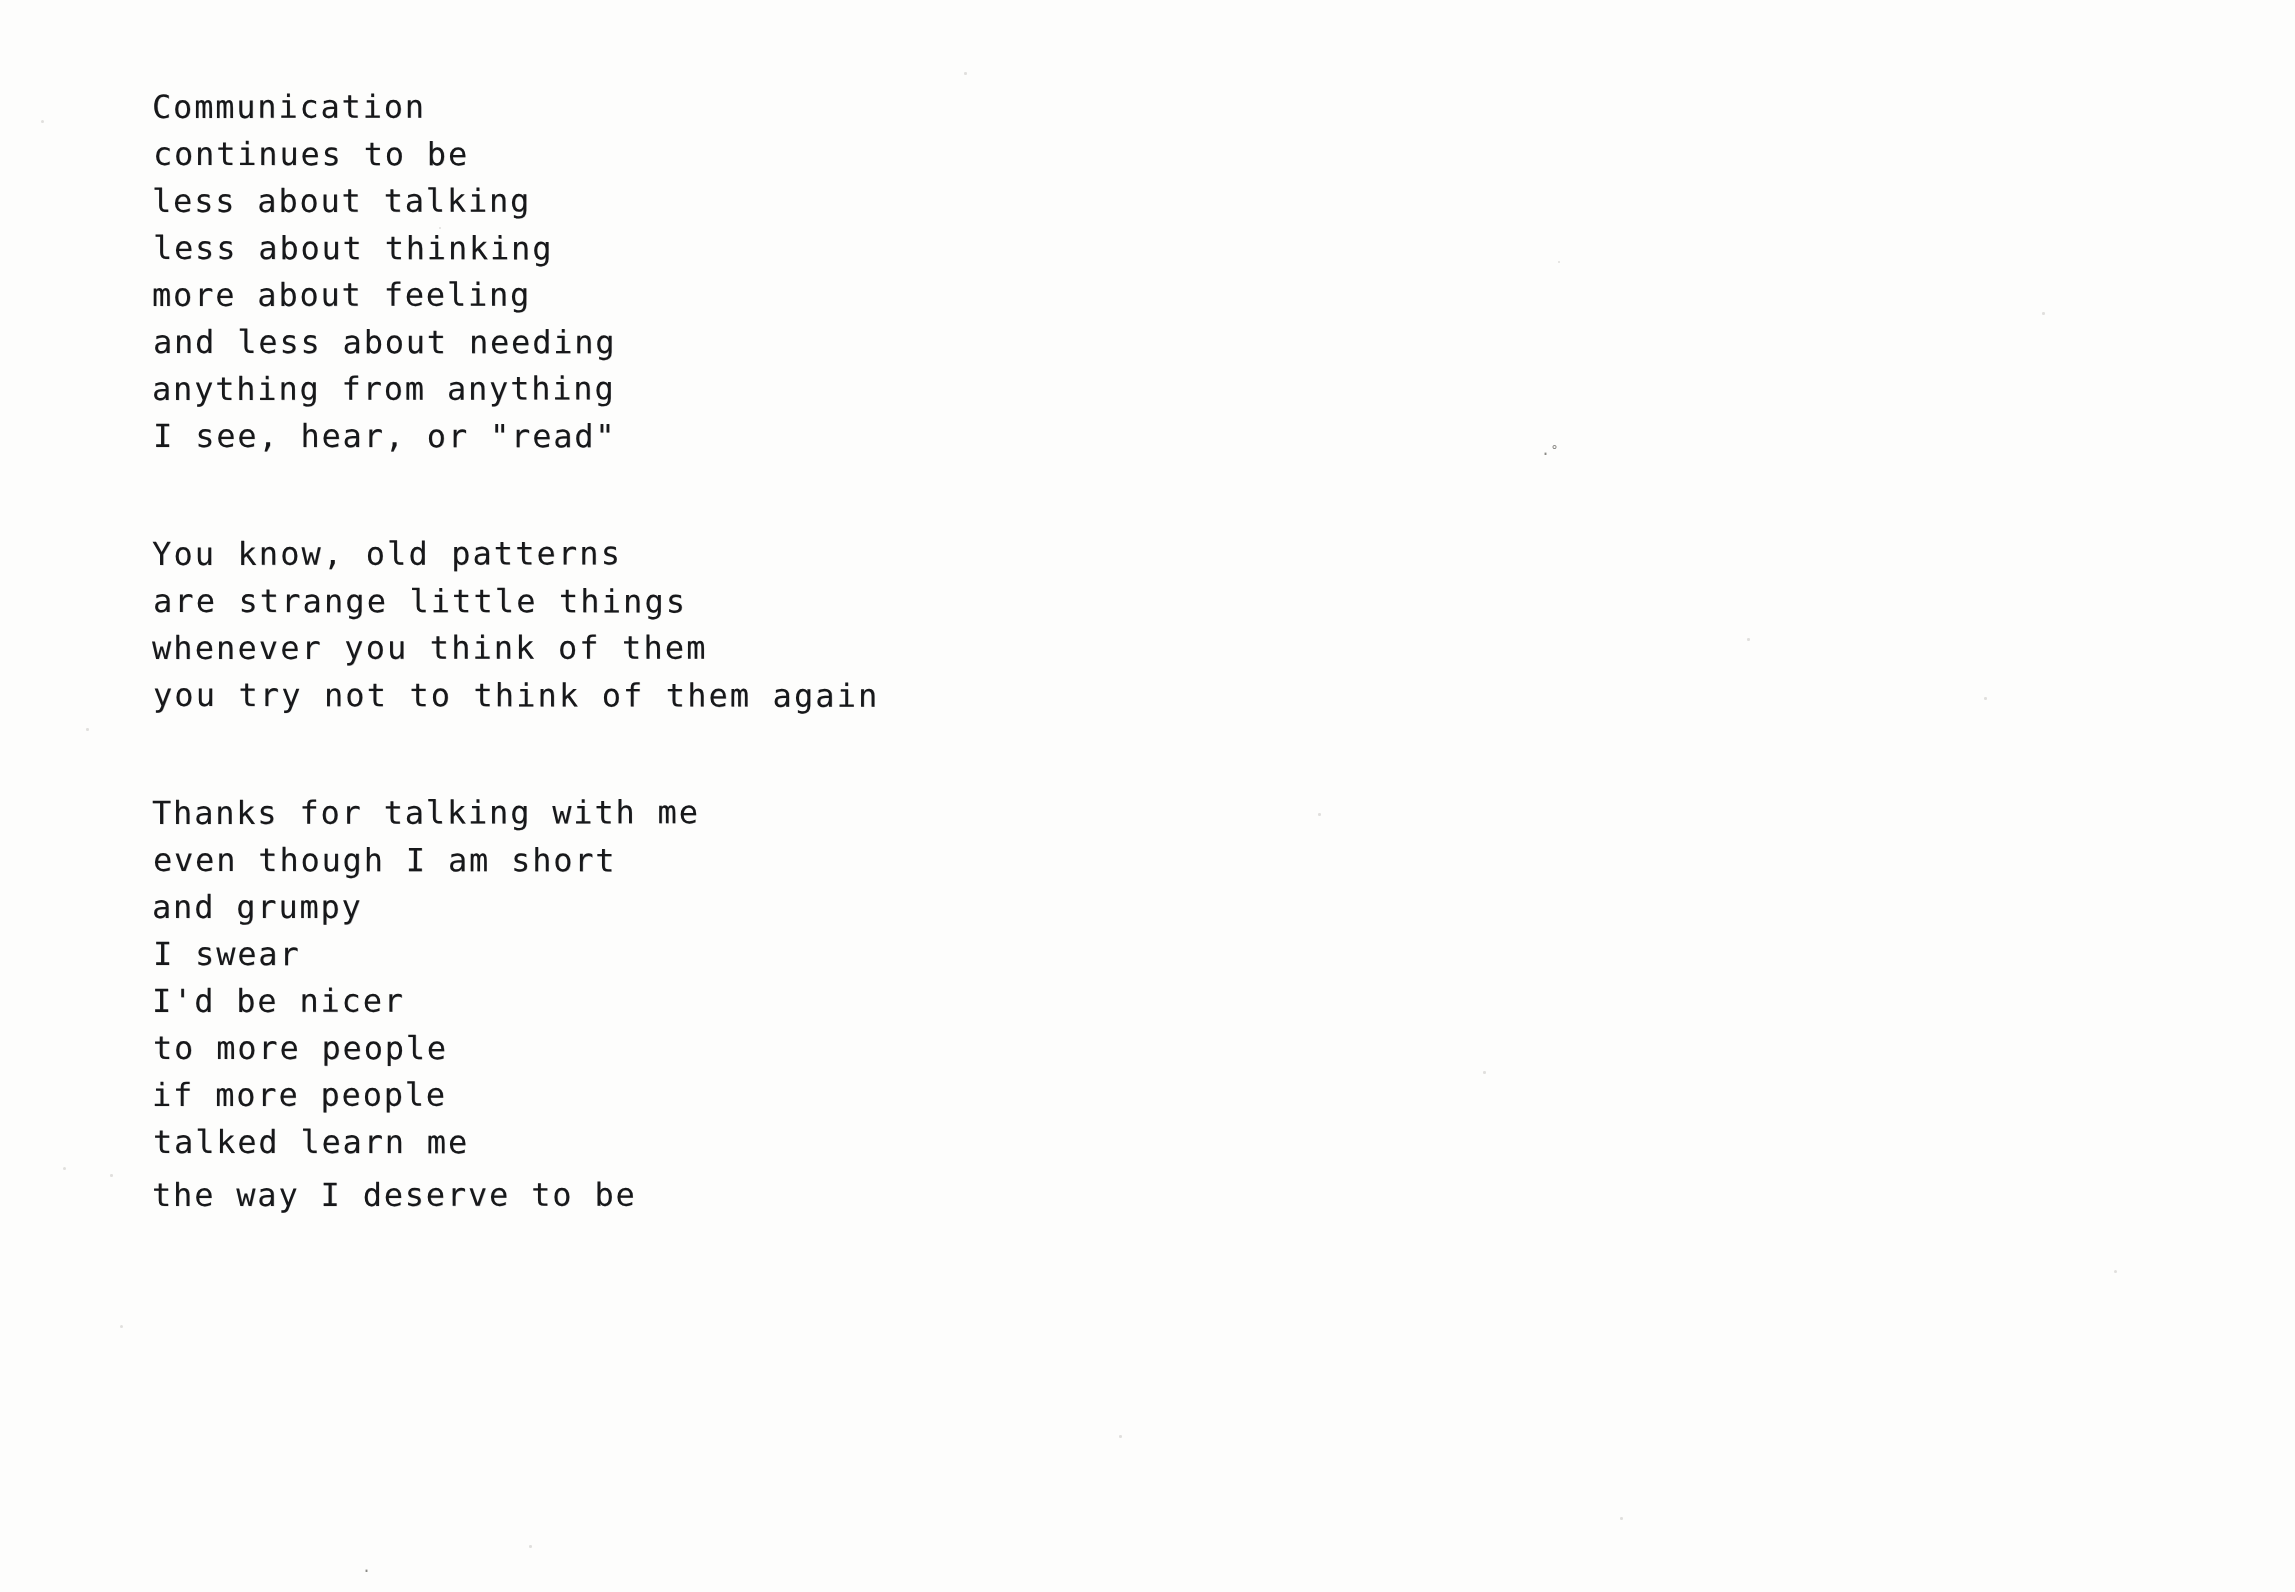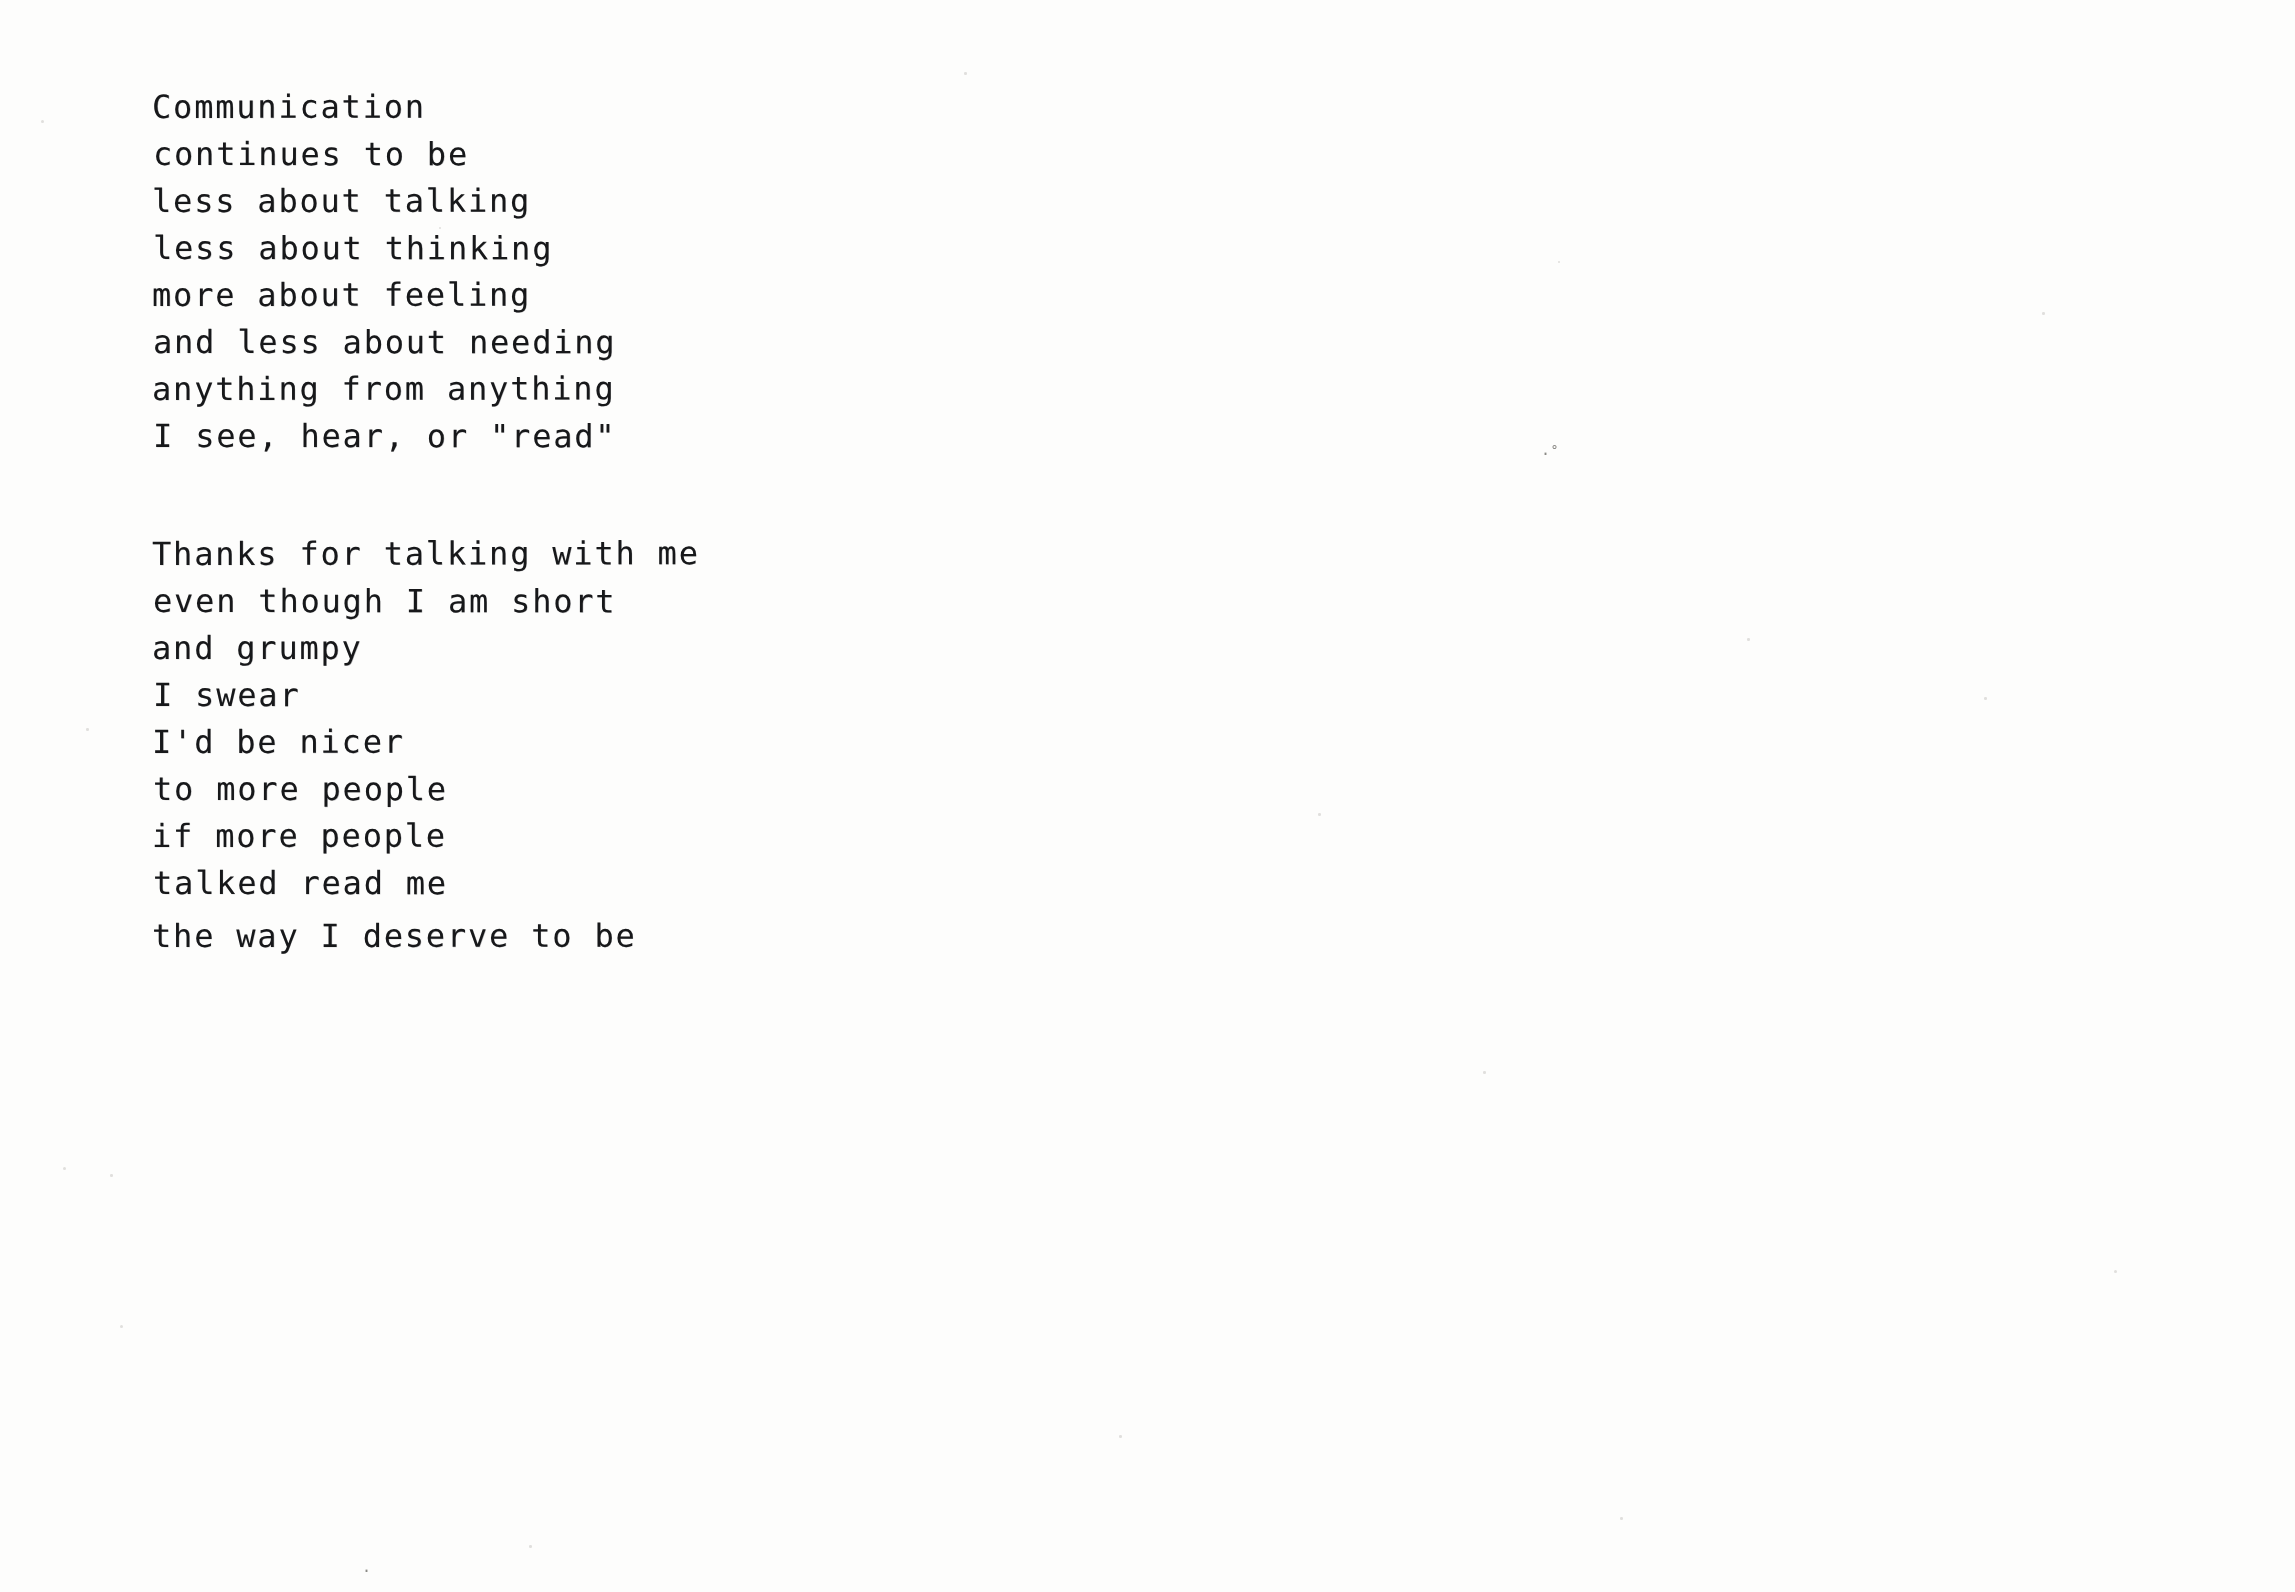--- a/index.html
+++ b/index.html
@@ -117,30 +117,36 @@
       <div class="line">Communication</div>
       <div class="line">continues to be</div>
       <div class="line">less about talking</div>
       <div class="line">less about thinking</div>
       <div class="line">more about feeling</div>
       <div class="line">and less about needing</div>
       <div class="line">anything from anything</div>
       <div class="line">I see, hear, or "read"</div>
     </div>
 
+    <div class="stanza stanza-2">
+      <div class="line">You know, old patterns</div>
+      <div class="line">are strange little things</div>
+      <div class="line">whenever you think of them</div>
+      <div class="line">you try not to think of them again</div>
+    </div>
 
     <div class="stanza stanza-3 tight">
       <div class="line">Thanks for talking with me</div>
       <div class="line">even though I am short</div>
       <div class="line">and grumpy</div>
       <div class="line">I swear</div>
       <div class="line">I'd be nicer</div>
       <div class="line">to more people</div>
       <div class="line">if more people</div>
-      <div class="line">talked read me</div>
+      <div class="line">talked learn me</div>
       <div class="line">the way I deserve to be</div>
     </div>
 
 
   </div>
 
   <span class="ink-mark" style="left:1541px; top:445px;">·˚</span>
   <span class="ink-mark" style="left:362px; top:1562px;">·</span>
 
 </div>

